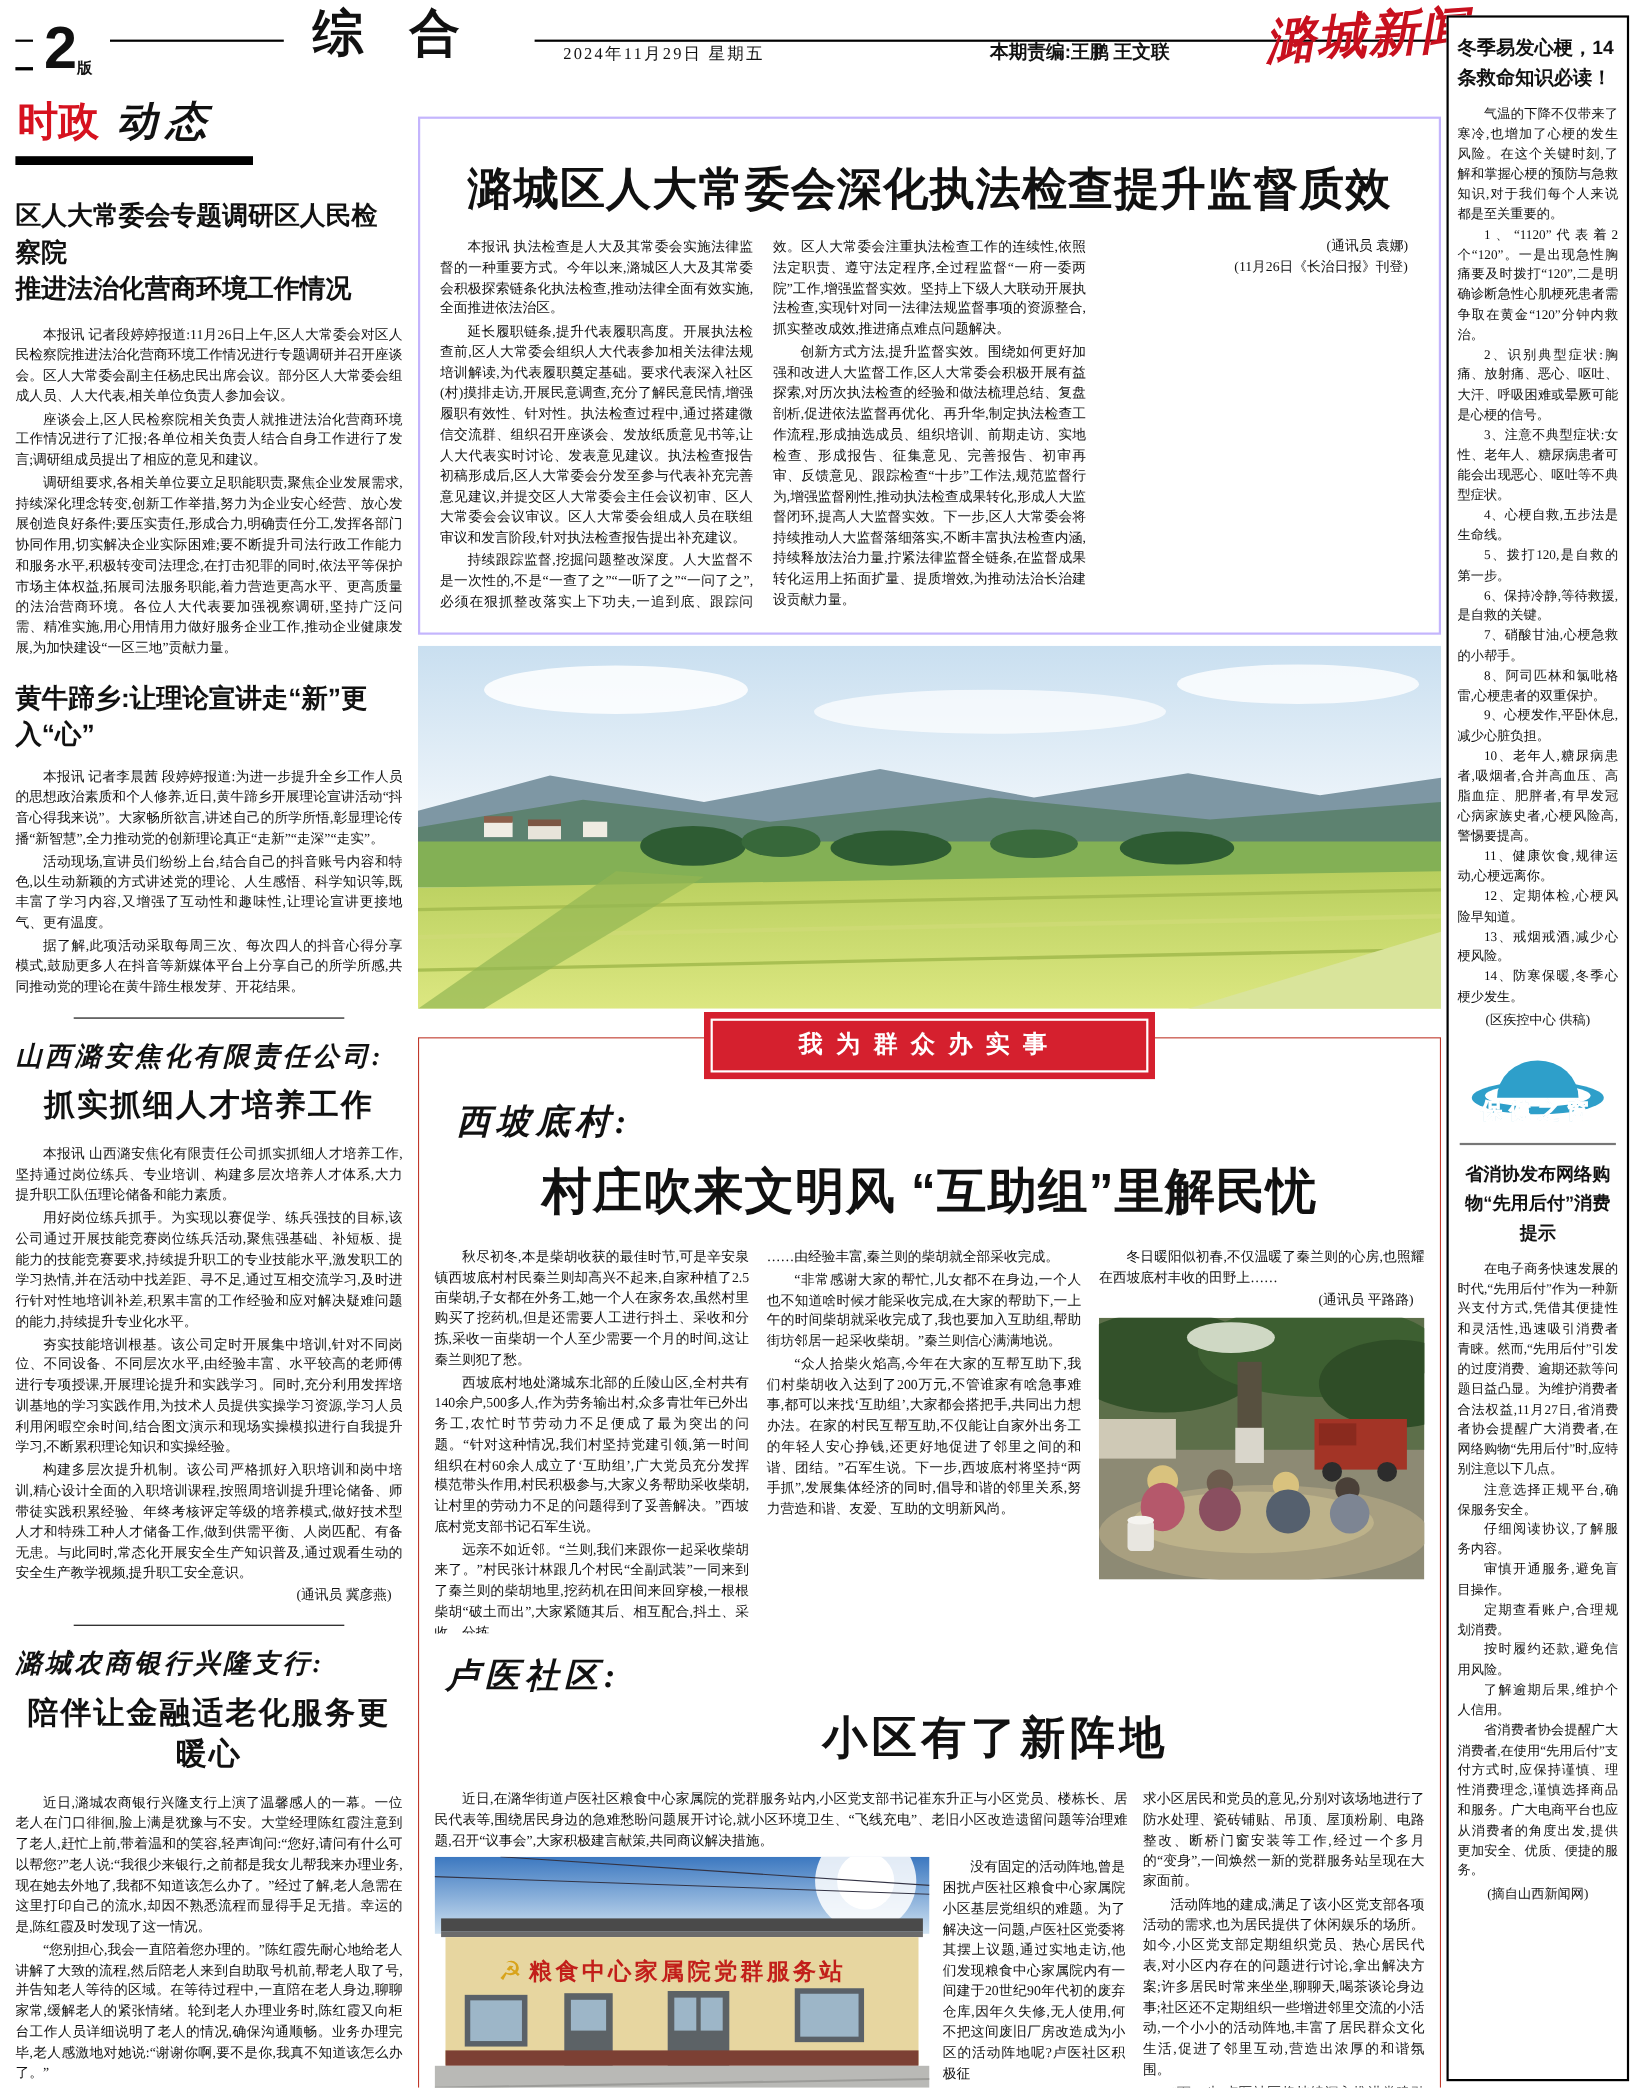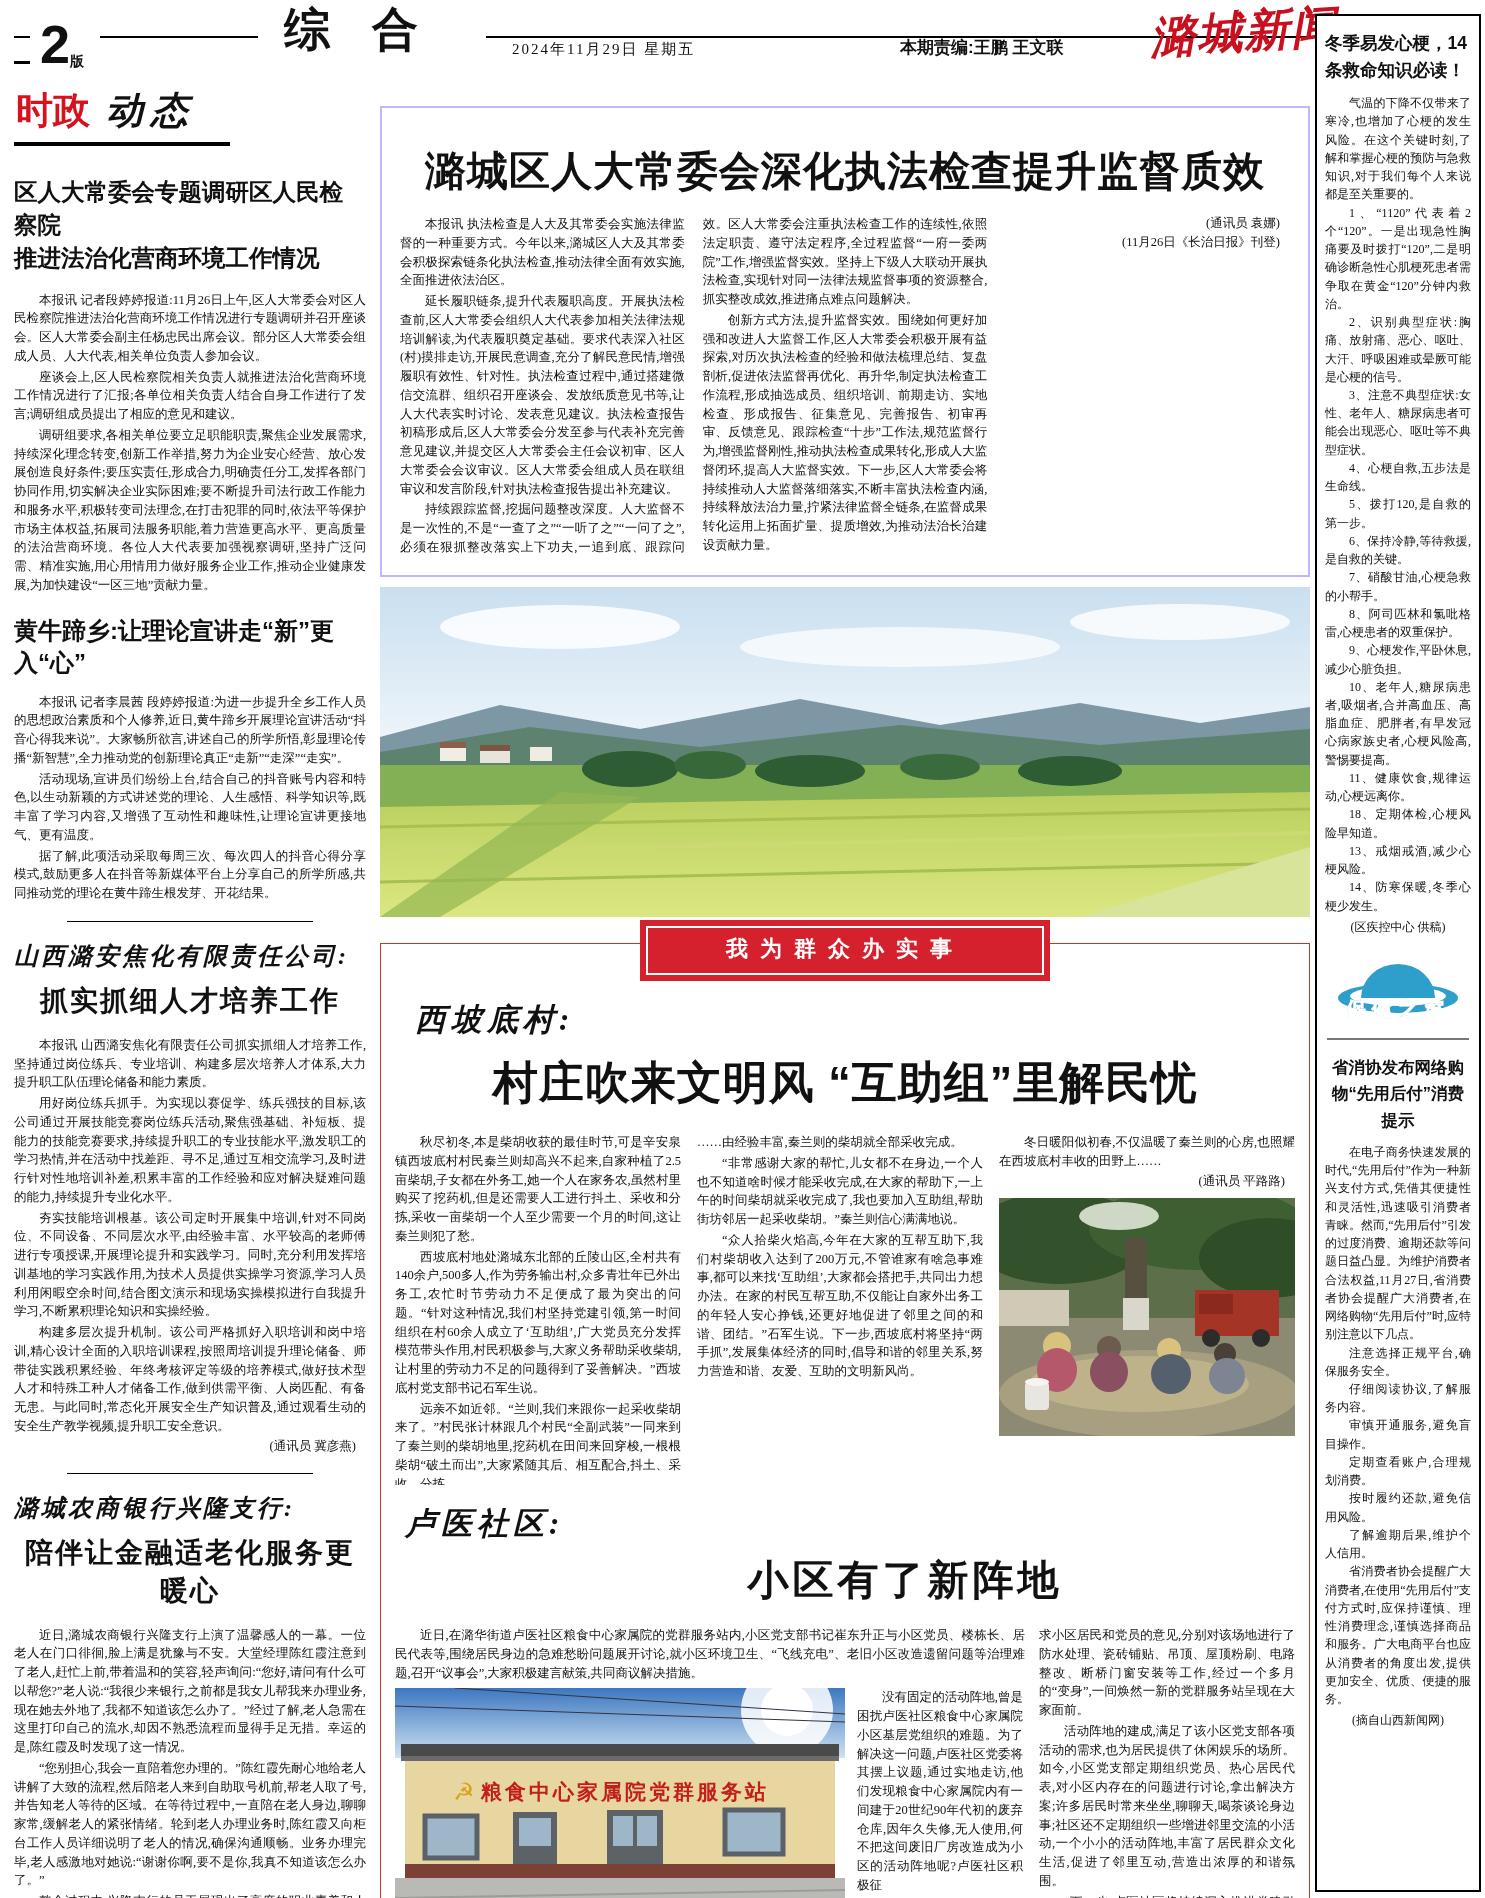--- a/index.html
+++ b/index.html
@@ -22,21 +22,21 @@
   
   .leftcol{position:absolute;top:74px;left:14px;width:352px;}
   .maincol{position:absolute;top:80px;left:380px;width:930px;}
   .sidebar{position:absolute;top:14px;right:4px;width:166px;height:1878px;border:2px solid #000;
         box-sizing:border-box;padding:12px 8px;overflow:hidden;background:#fff;}
   
   p.body{font-size:12.5px;line-height:1.5;text-align:justify;text-indent:2em;margin:0 0 2px;}
   .byline{text-align:right;font-size:12.5px;margin:2px 10px 0 0;}
   hr.divider{border:none;border-top:1px solid #000;width:70%;margin:18px auto;}
   
-  .kickerbox{border-bottom:4px solid #000000;display:inline-block;padding:4px 34px 6px 2px;margin:8px 0 30px;}
+  .kickerbox{border-bottom:8px solid #000000;display:inline-block;padding:4px 34px 6px 2px;margin:8px 0 30px;}
   .k-red{color:#d6121f;font-family:"Liberation Sans",sans-serif;font-weight:900;font-size:37px;}
   .k-black{font-weight:800;font-style:italic;font-size:37px;letter-spacing:8px;margin-left:12px;}
   .a-title{font-family:"Liberation Sans",sans-serif;font-weight:900;font-size:23.5px;line-height:1.4;margin:0 0 16px;}
   .a-title2{font-family:"Liberation Sans",sans-serif;font-weight:900;font-size:24px;margin:6px 0 14px;}
   .callig{font-size:24px;font-weight:800;font-style:italic;letter-spacing:3px;margin:6px 0 10px;}
   .ctr-title{font-family:"Liberation Sans",sans-serif;font-weight:900;font-size:28px;text-align:center;
         letter-spacing:2px;margin:2px 0 16px;}
   
   .leadbox{border:2px solid #c4b5fd;padding:28px 18px 8px;box-sizing:border-box;margin-top:26px;}
   .lead-headline{font-family:"Liberation Sans",sans-serif;font-weight:900;font-size:41px;
@@ -302,21 +302,21 @@
       <p class="body">2、识别典型症状:胸痛、放射痛、恶心、呕吐、大汗、呼吸困难或晕厥可能是心梗的信号。</p>
       <p class="body">3、注意不典型症状:女性、老年人、糖尿病患者可能会出现恶心、呕吐等不典型症状。</p>
       <p class="body">4、心梗自救,五步法是生命线。</p>
       <p class="body">5、拨打120,是自救的第一步。</p>
       <p class="body">6、保持冷静,等待救援,是自救的关键。</p>
       <p class="body">7、硝酸甘油,心梗急救的小帮手。</p>
       <p class="body">8、阿司匹林和氯吡格雷,心梗患者的双重保护。</p>
       <p class="body">9、心梗发作,平卧休息,减少心脏负担。</p>
       <p class="body">10、老年人,糖尿病患者,吸烟者,合并高血压、高脂血症、肥胖者,有早发冠心病家族史者,心梗风险高,警惕要提高。</p>
       <p class="body">11、健康饮食,规律运动,心梗远离你。</p>
-      <p class="body">18、定期体检,心梗风险早知道。</p>
+      <p class="body">12、定期体检,心梗风险早知道。</p>
       <p class="body">13、戒烟戒酒,减少心梗风险。</p>
       <p class="body">14、防寒保暖,冬季心梗少发生。</p>
       <div class="sb-byline">(区疾控中心  供稿)</div>
     </div>
 
     <div class="sb-logo">
       <svg width="130" height="80" viewBox="0 0 130 80">
         <ellipse cx="65" cy="52" rx="60" ry="15" fill="#2e9fca"></ellipse>
         <ellipse cx="65" cy="50" rx="48" ry="10" fill="#ffffff"></ellipse>
         <path d="M28,52 A37,34 0 0 1 102,52 Z" fill="#2e9fca"></path>

